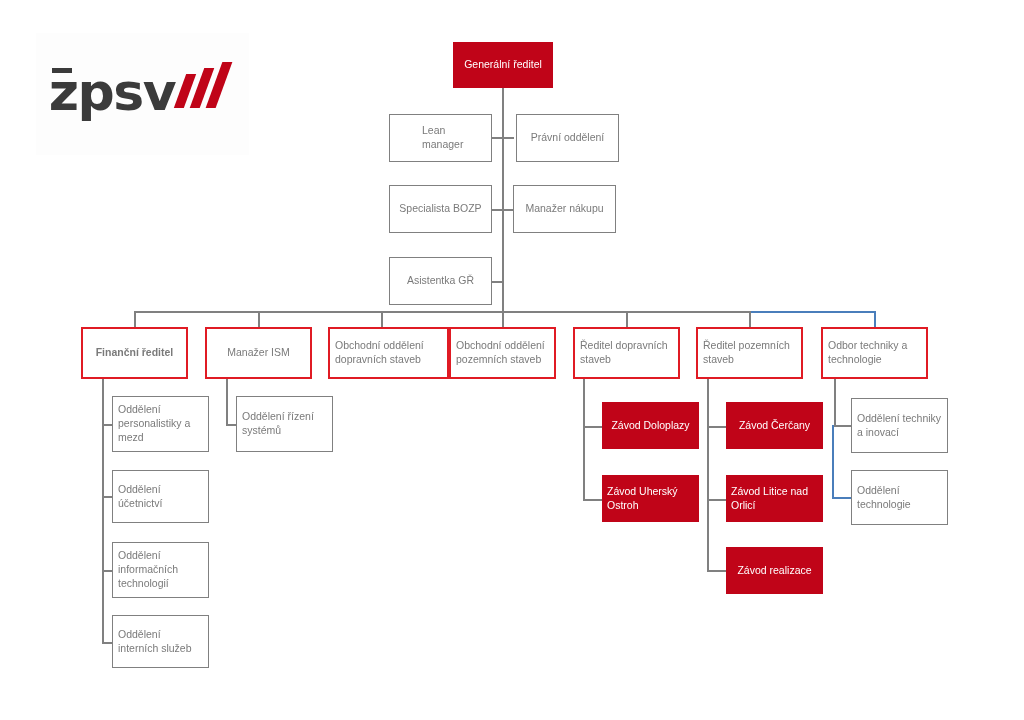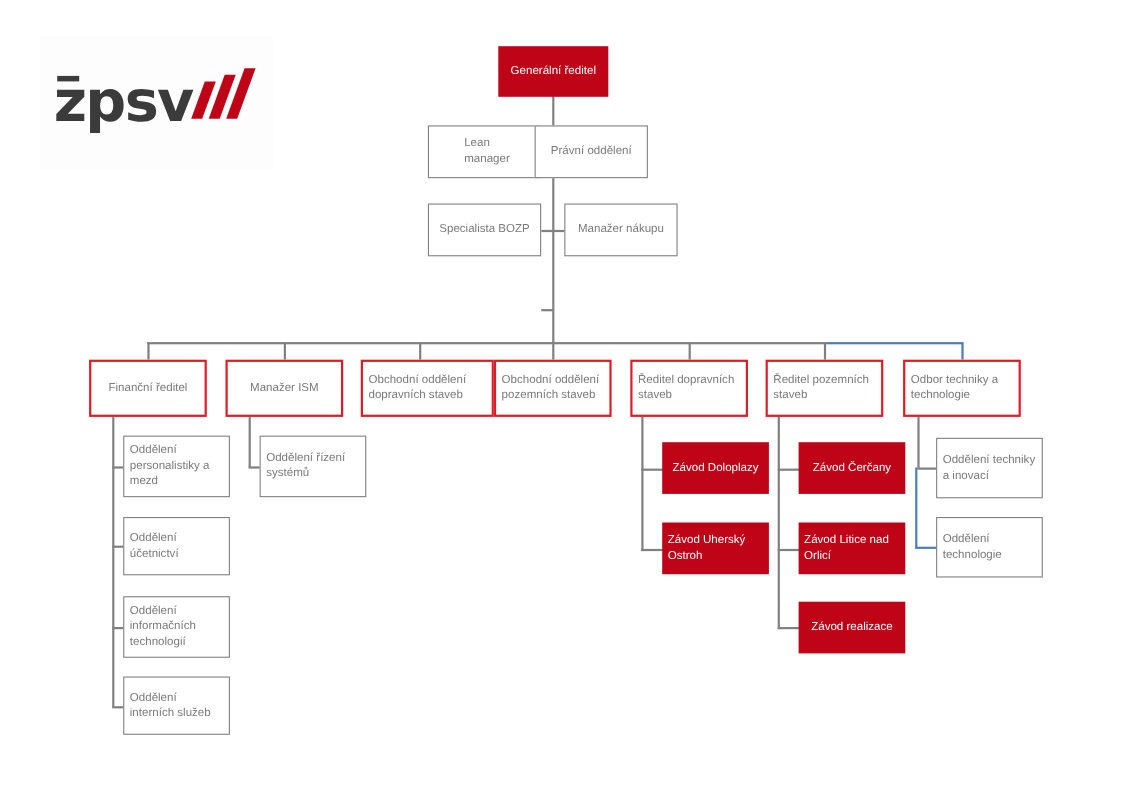--- a/index.html
+++ b/index.html
@@ -172,31 +172,34 @@
   <div class="line blue" style="left:832px; top:425px; width:2px; height:73px;"></div>
   <div class="line blue" style="left:832px; top:497px; width:20px; height:2px;"></div>
 
   <div class="node redfill" style="left:453px; top:42px; width:100px; height:46px;">
     <span>Generální ředitel</span>
   </div>
 
   <div class="node gray" style="left:389px; top:114px; width:103px; height:48px;padding-left:32px;">
     <span>Lean manager</span>
   </div>
-  <div class="node gray" style="left:486px; top:114px; width:103px; height:48px;">
+  <div class="node gray" style="left:516px; top:114px; width:103px; height:48px;">
     <span>Právní oddělení</span>
   </div>
   <div class="node gray" style="left:389px; top:185px; width:103px; height:48px;">
     <span>Specialista BOZP</span>
   </div>
   <div class="node gray" style="left:513px; top:185px; width:103px; height:48px;">
     <span>Manažer nákupu</span>
   </div>
-
-  <div class="node redline" style="left:81px; top:327px; width:107px; height:52px;">
+  <div class="node gray" style="left:389px; top:257px; width:103px; height:48px;">
+    <span>Asistentka GŘ</span>
+  </div>
+
+  <div class="node redline" style="left:81px; top:327px; width:107px; height:52px;font-weight:bold;">
     <span>Finanční ředitel</span>
   </div>
   <div class="node redline" style="left:205px; top:327px; width:107px; height:52px;">
     <span>Manažer ISM</span>
   </div>
   <div class="node redline" style="left:328px; top:327px; width:121px; height:52px;">
     <span>Obchodní oddělení dopravních staveb</span>
   </div>
   <div class="node redline" style="left:449px; top:327px; width:107px; height:52px;">
     <span>Obchodní oddělení pozemních staveb</span>

